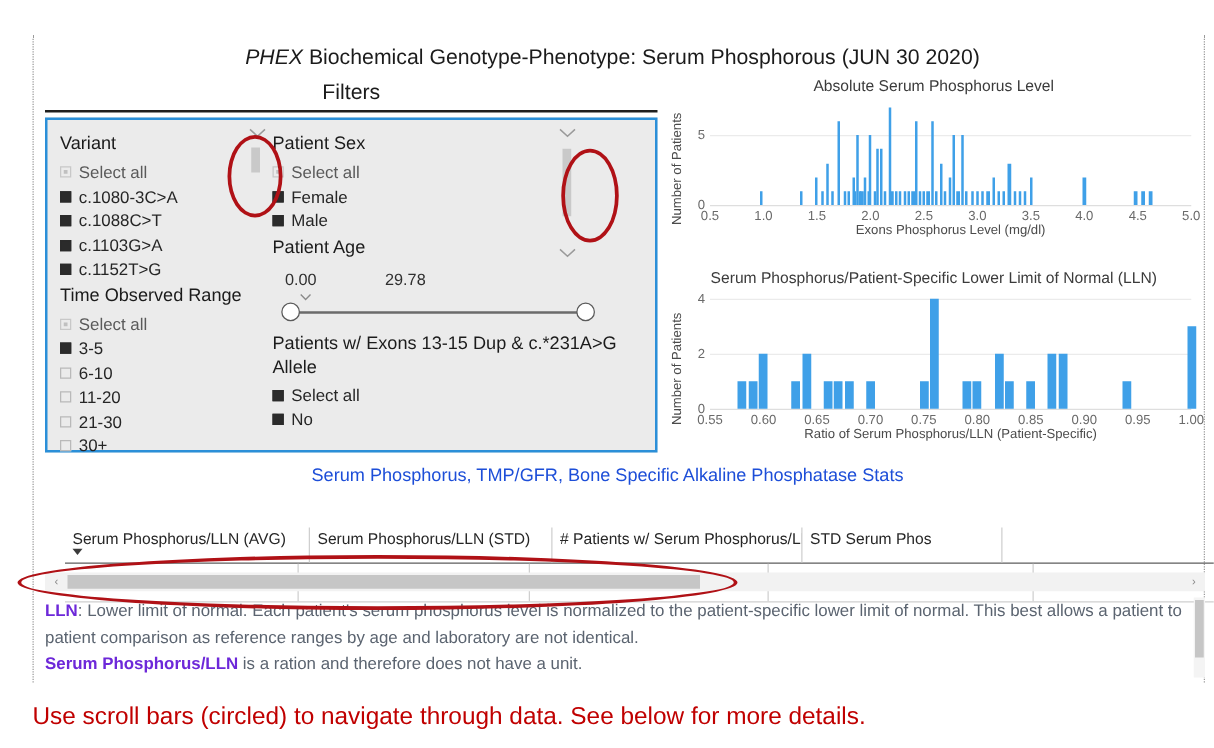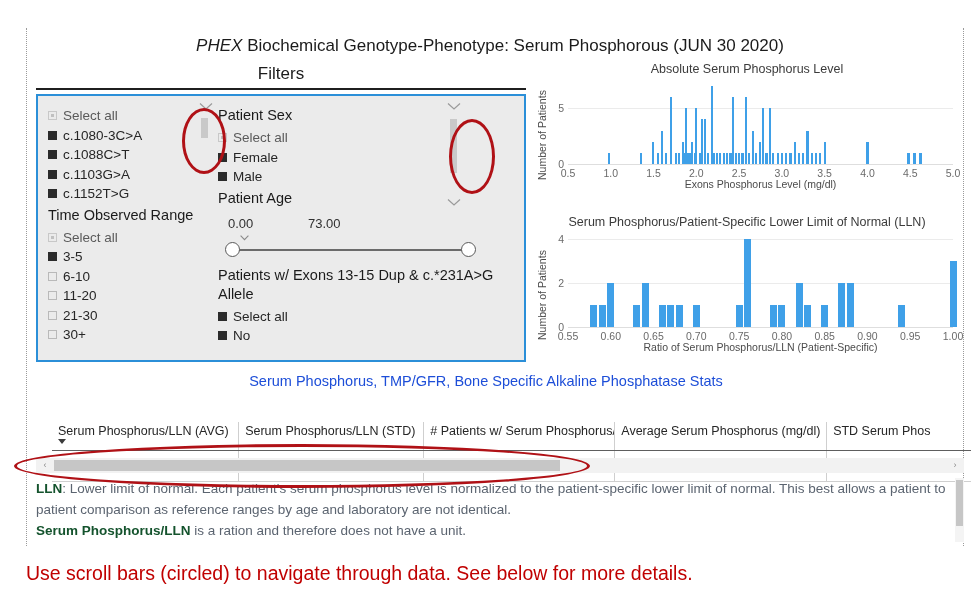--- a/index.html
+++ b/index.html
@@ -73,21 +73,21 @@
   
   .hsb{position:absolute;left:36px;top:458px;width:928px;height:15px;background:#f2f2f2;}
   .hsb .arrow{position:absolute;top:0;width:14px;height:15px;font-size:9px;color:#8a8a8a;text-align:center;line-height:15px;}
   .hsb .arrow.l{left:2px;}
   .hsb .arrow.r{right:2px;}
   .hsb .thumb{position:absolute;left:18px;top:2px;width:506px;height:11px;background:#c6c6c6;}
 
   
   .foot{position:absolute;left:36px;top:478px;width:928px;height:64px;}
   .foot p{margin:0;font-size:13.5px;line-height:21px;color:#5b6470;}
-  .foot b{color:#14532d;font-weight:bold;}
+  .foot b{color:#6d28d9;font-weight:bold;}
   .foot-sb{position:absolute;right:0;top:0;width:9px;height:64px;background:#f4f4f4;}
   .foot-sb .thumb{position:absolute;left:1px;top:2px;width:7px;height:46px;background:#c6c6c6;}
 
   .caption{position:absolute;left:26px;top:562px;width:930px;font-size:19.5px;color:#c00000;white-space:nowrap;}
 
   
   .ellipse{position:absolute;border:3.2px solid #b01116;border-radius:50%;pointer-events:none;}
 </style>
 </head>
 <body>
@@ -97,20 +97,21 @@
   <div class="outer-frame"></div>
 
   <div class="main-title"><span class="ital">PHEX</span><span> Biochemical Genotype-Phenotype: Serum Phosphorous (JUN 30 2020)</span></div>
 
   <div class="filters-label">Filters</div>
   <div class="filters-rule"></div>
 
   <div class="filter-panel">
 
     <div class="fcol fcol-left">
+      <div class="fgroup-title">Variant</div>
       <div class="fitem dim">
           <span class="cbx partial"></span>
           <span class="lbl">Select all</span>
         </div>
       <div class="fitem">
           <span class="cbx checked"></span>
           <span class="lbl">c.1080-3C&gt;A</span>
         </div>
       <div class="fitem">
           <span class="cbx checked"></span>
@@ -164,21 +165,21 @@
         </div>
       <div class="fitem">
           <span class="cbx checked"></span>
           <span class="lbl">Male</span>
         </div>
 
       <div class="fgroup-title" style="margin-top:2px;">Patient Age</div>
 
       <div class="slider-vals">
         <span class="v1">0.00</span>
-        <span class="v2">73.00</span>
+        <span class="v2">29.78</span>
         <span class="caret-small">
           <svg width="9" height="6" viewBox="0 0 9 6">
               <path d="M0.6 0.6 L4.5 4.6 L8.4 0.6" fill="none" stroke="#8a8a8a" stroke-width="1.1"></path>
             </svg>
         </span>
       </div>
       <div class="slider-wrap">
         <div class="slider-track"></div>
         <div class="slider-knob k1"></div>
         <div class="slider-knob k2"></div>
@@ -344,21 +345,20 @@
       <div class="xlabel" style="top:14px;">Ratio of Serum Phosphorus/LLN (Patient-Specific)</div>
     </div>
   </div>
 
   <div class="table-title">Serum Phosphorus, TMP/GFR, Bone Specific Alkaline Phosphatase Stats</div>
   <div class="tbl">
     <div class="tbl-head" id="tbl-head">
         <div class="th" style="width: 196px;"><span>Serum Phosphorus/LLN (AVG)</span><span class="sort-caret"></span></div>
         <div class="th" style="width: 194px;"><span>Serum Phosphorus/LLN (STD)</span></div>
         <div class="th" style="width: 200px;"><span># Patients w/ Serum Phosphorus/LLN</span></div>
-        <div class="th" style="width: 222px;"><span>Average Serum Phosphorus (mg/dl)</span></div>
         <div class="th" style="width: 160px;"><span>STD Serum Phos</span></div>
       </div>
     <div class="tbl-row" id="tbl-row-0">
         <div class="td" style="width: 196px;">0.50</div>
         <div class="td" style="width: 194px;">0.12</div>
         <div class="td" style="width: 200px;">30</div>
         <div class="td" style="width: 222px;">2.46</div>
         <div class="td" style="width: 160px;"></div>
       </div>
   </div>

